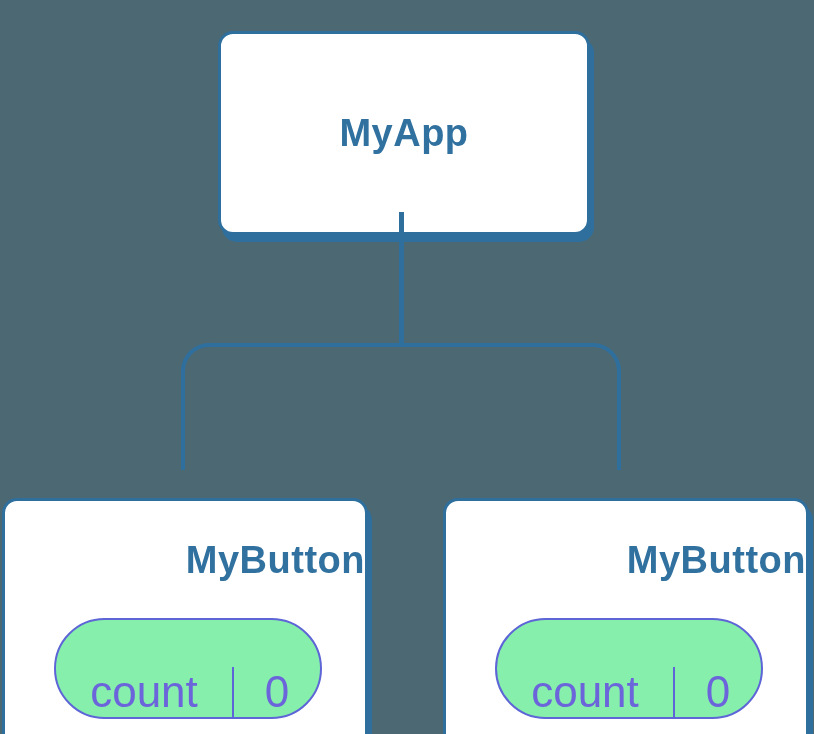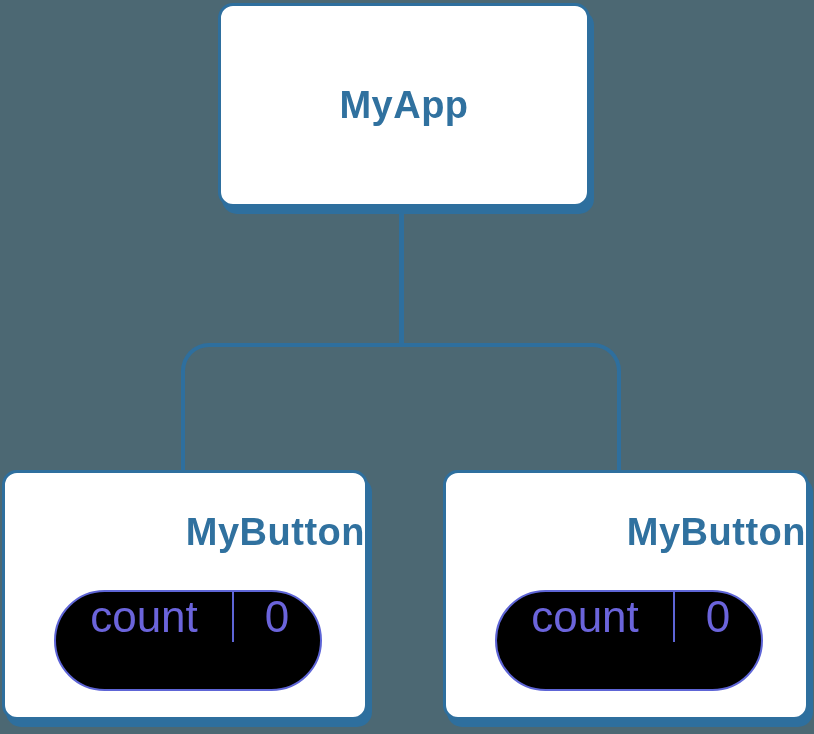--- a/index.html
+++ b/index.html
@@ -14,20 +14,21 @@
     overflow: hidden;
     font-family: "Liberation Sans", sans-serif;
   }
   .node {
     position: absolute;
     box-sizing: border-box;
     background: var(--node-fill, #ffffff);
     border: 3px solid var(--stroke-blue, #2E6F9E);
     border-radius: 15px;
     box-shadow: 4px 7px 0 var(--stroke-blue, #2E6F9E);
+    margin-top: 28px;
   }
   .node-root {
     left: 218px;
     top: 3px;
     width: 372px;
     height: 204px;
     display: flex;
     align-items: center;
     justify-content: center;
   }
@@ -77,22 +78,22 @@
   .pill {
     position: absolute;
     box-sizing: border-box;
     left: 49px;
     top: 117px;
     width: 268px;
     height: 101px;
     border: 2.5px solid var(--stroke-purple, #5E65D6);
     border-radius: 60px;
     display: flex;
-    align-items: flex-start;
-    background: #000000;
+    align-items: flex-end;
+    background: #86efac;
   }
   .pill-cell {
     display: flex;
     align-items: center;
     justify-content: center;
     font-size: 44px;
     font-weight: 400;
     color: var(--text-purple, #6B64DB);
   }
   .pill-name {

